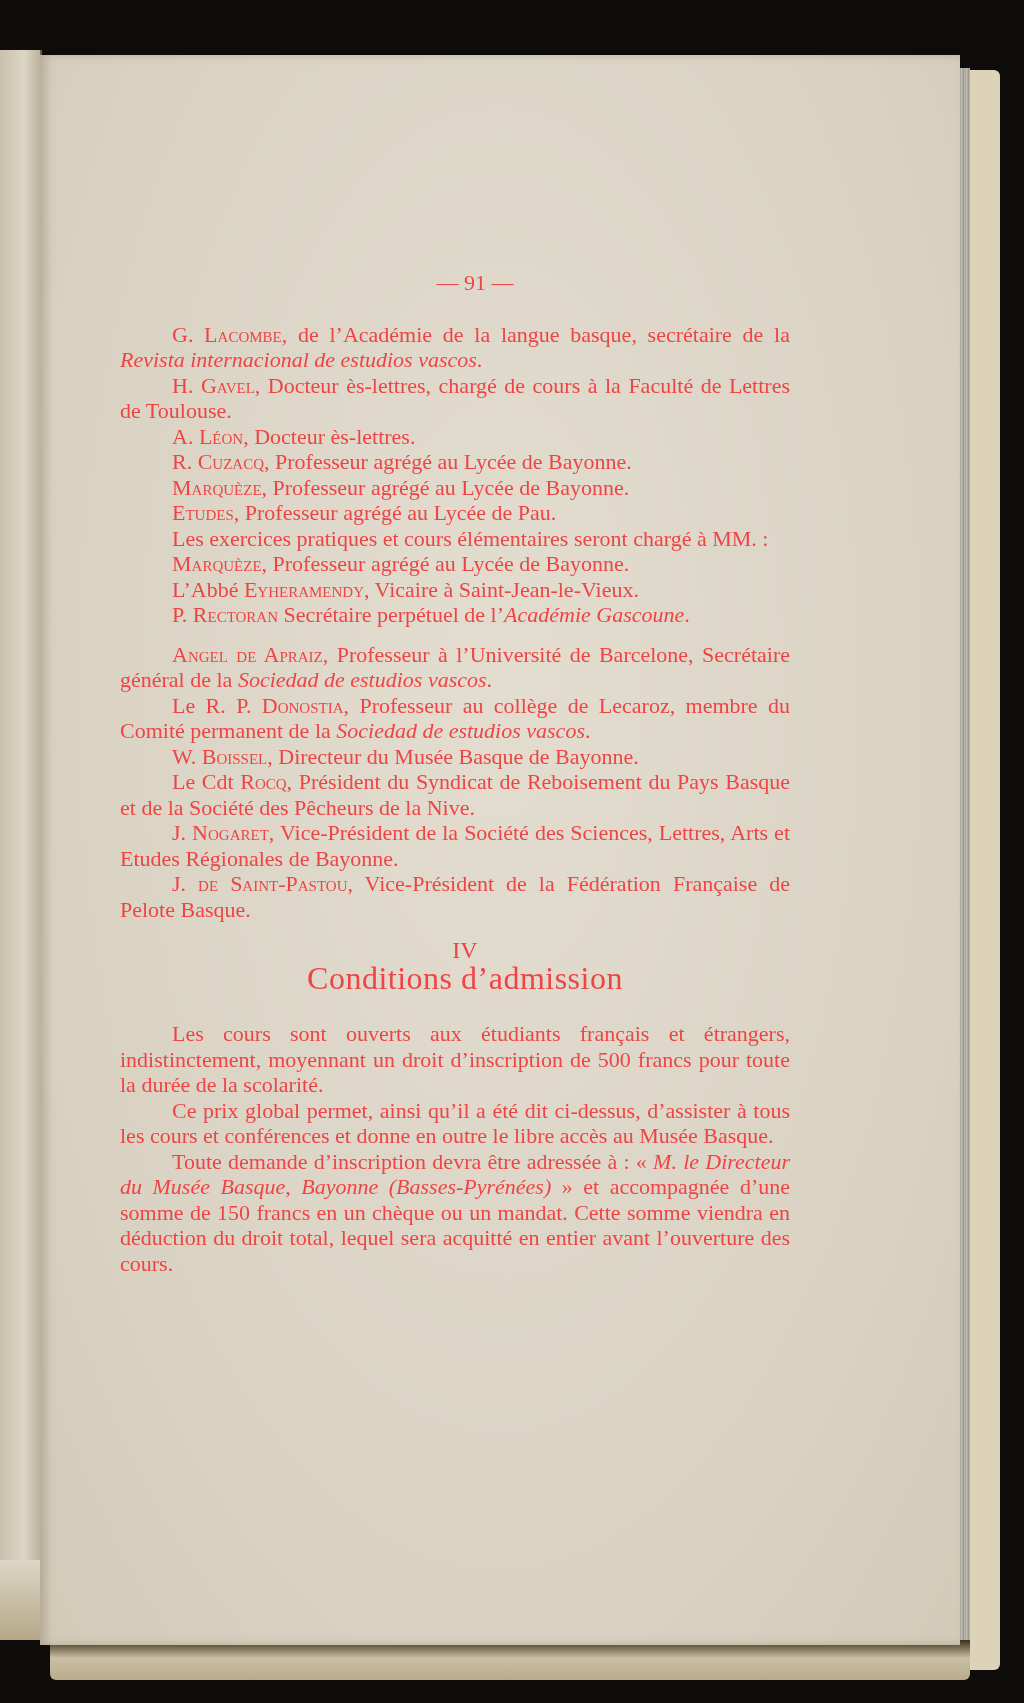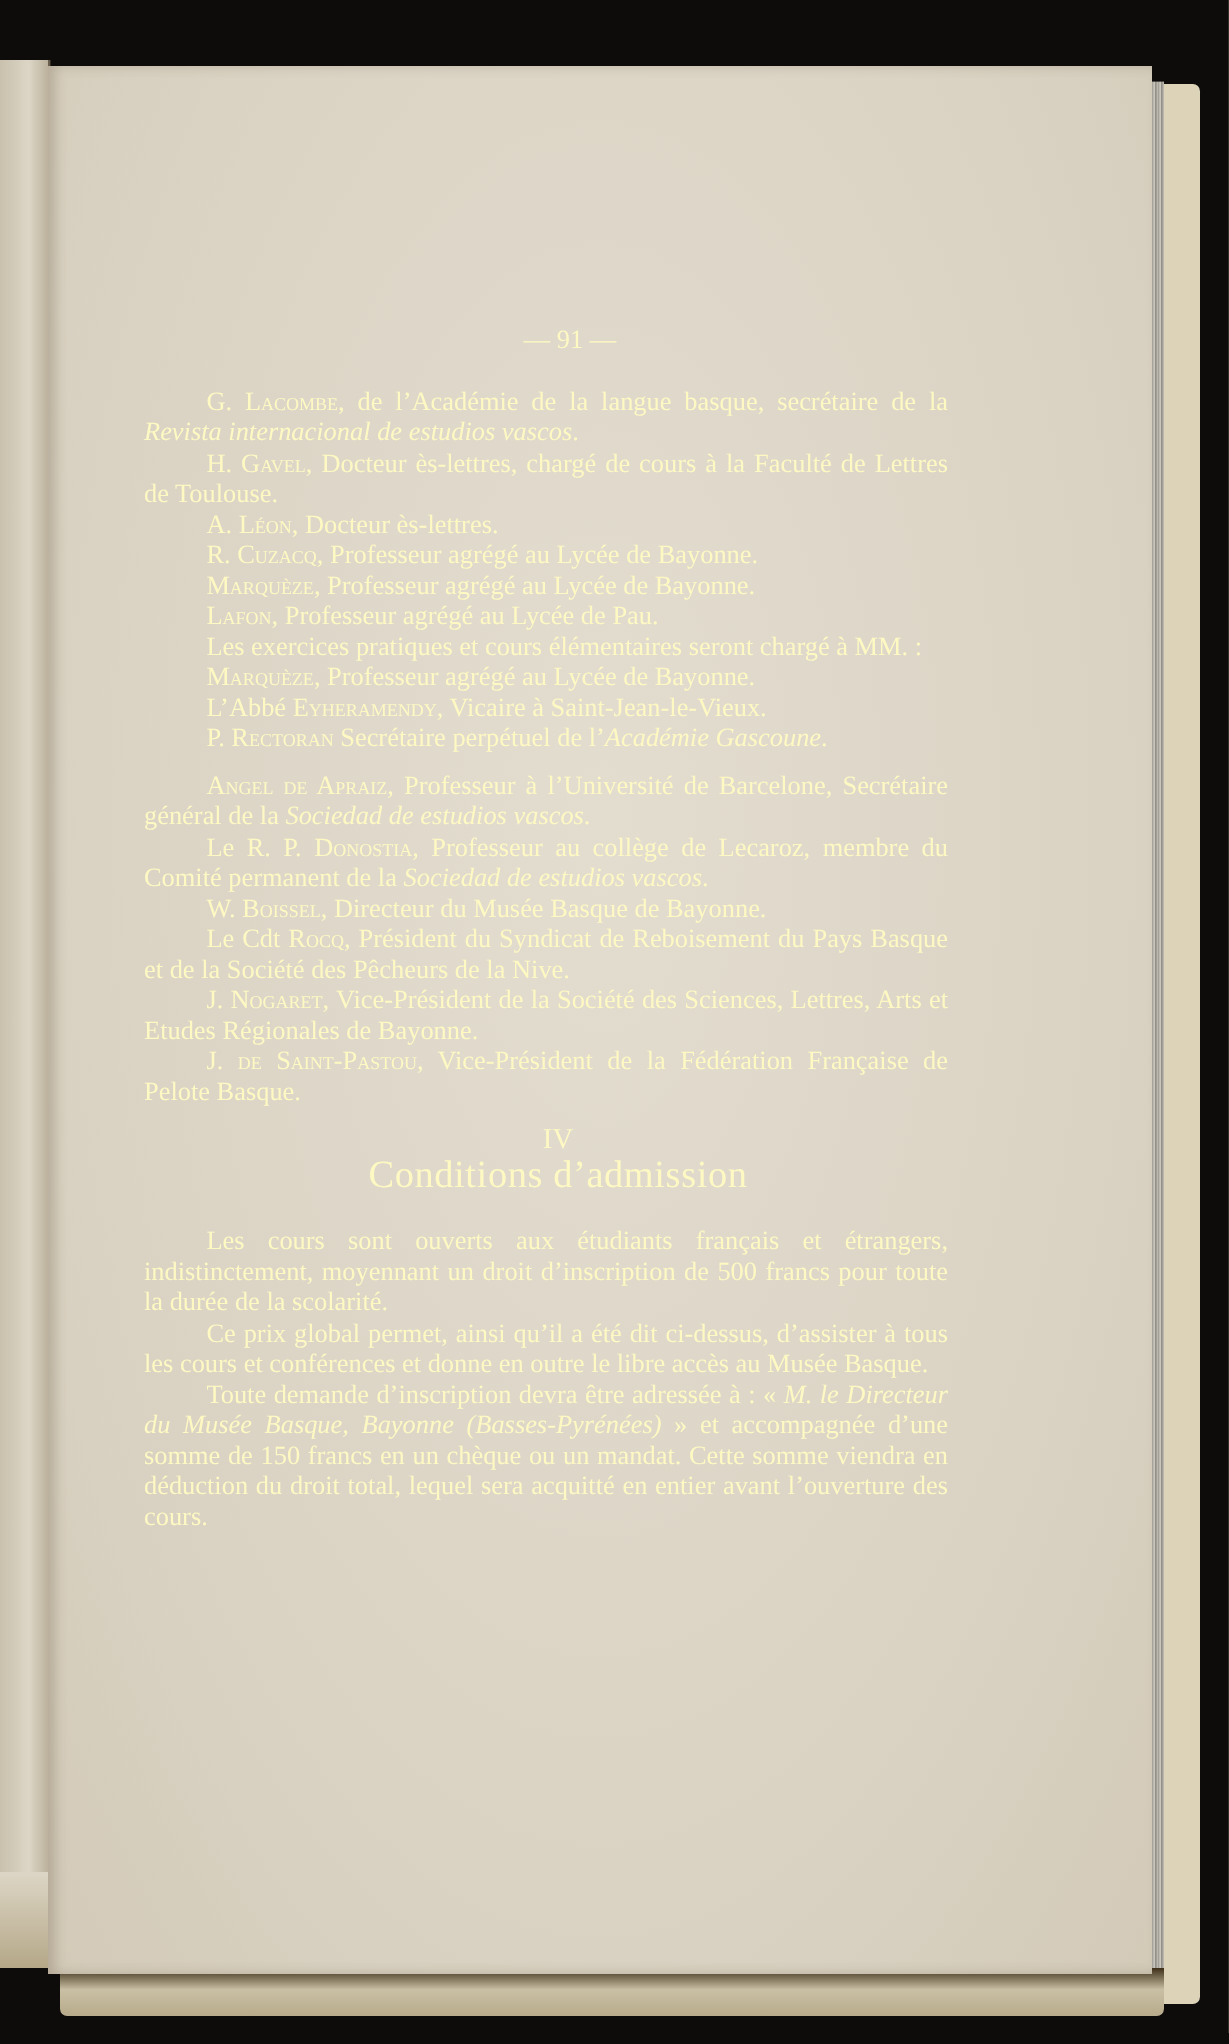--- a/index.html
+++ b/index.html
@@ -32,21 +32,21 @@
       background: radial-gradient(ellipse at 50% 40%, #e3ddd0 0%, #dbd4c5 60%, #d3cab8 100%);
       box-shadow: inset 6px 0 10px rgba(90,75,50,0.25);
     }
     .page-bottom-shadow {
       position: absolute; left: 50px; top: 1640px; width: 920px; height: 40px;
       background: linear-gradient(180deg, #3d2f18 0%, #c9bfa4 45%, #b8ab8b 100%);
       border-radius: 0 0 6px 6px;
     }
     .text-block {
       position: absolute; left: 120px; top: 270px; width: 670px;
-      color: #fef9c3;
+      color: #ef4444;
       font-size: 22px;
       line-height: 25.5px;
     }
     .folio {
       text-align: center; font-size: 22px; margin: 0 0 26px 0; padding-left: 40px;
     }
     .p { margin: 0; text-align: justify; text-align-last: left; }
     .p.indent { text-indent: 52px; font-family: Liberation Serif, serif; }
     .sc { font-variant: small-caps; }
     .it { font-style: italic; }
@@ -66,21 +66,21 @@
 
 <div class="text-block">
   <div class="folio">— 91 —</div>
 
   <div>
     <p class="p indent"><span class="sc">G. Lacombe</span><span>, de l’Académie de la langue basque, secrétaire de la </span><span class="it">Revista internacional de estudios vascos</span><span>.</span></p>
     <p class="p indent"><span class="sc">H. Gavel</span><span>, Docteur ès-lettres, chargé de cours à la Faculté de Lettres de Toulouse.</span></p>
     <p class="p indent"><span class="sc">A. Léon</span><span>, Docteur ès-lettres.</span></p>
     <p class="p indent"><span class="sc">R. Cuzacq</span><span>, Professeur agrégé au Lycée de Bayonne.</span></p>
     <p class="p indent"><span class="sc">Marquèze</span><span>, Professeur agrégé au Lycée de Bayonne.</span></p>
-    <p class="p indent"><span class="sc">Lafon</span><span>, Professeur agrégé au Lycée de Pau.</span></p>
+    <p class="p indent"><span class="sc">Etudes</span><span>, Professeur agrégé au Lycée de Pau.</span></p>
   </div>
 
   <p class="p indent">Les exercices pratiques et cours élémentaires seront chargé à MM. :</p>
 
   <div>
     <p class="p indent"><span class="sc">Marquèze</span><span>, Professeur agrégé au Lycée de Bayonne.</span></p>
     <p class="p indent"><span>L’Abbé </span><span class="sc">Eyheramendy</span><span>, Vicaire à Saint-Jean-le-Vieux.</span></p>
     <p class="p indent"><span class="sc">P. Rectoran</span><span> Secrétaire perpétuel de l’</span><span class="it">Académie Gascoune</span><span>.</span></p>
   </div>
 

